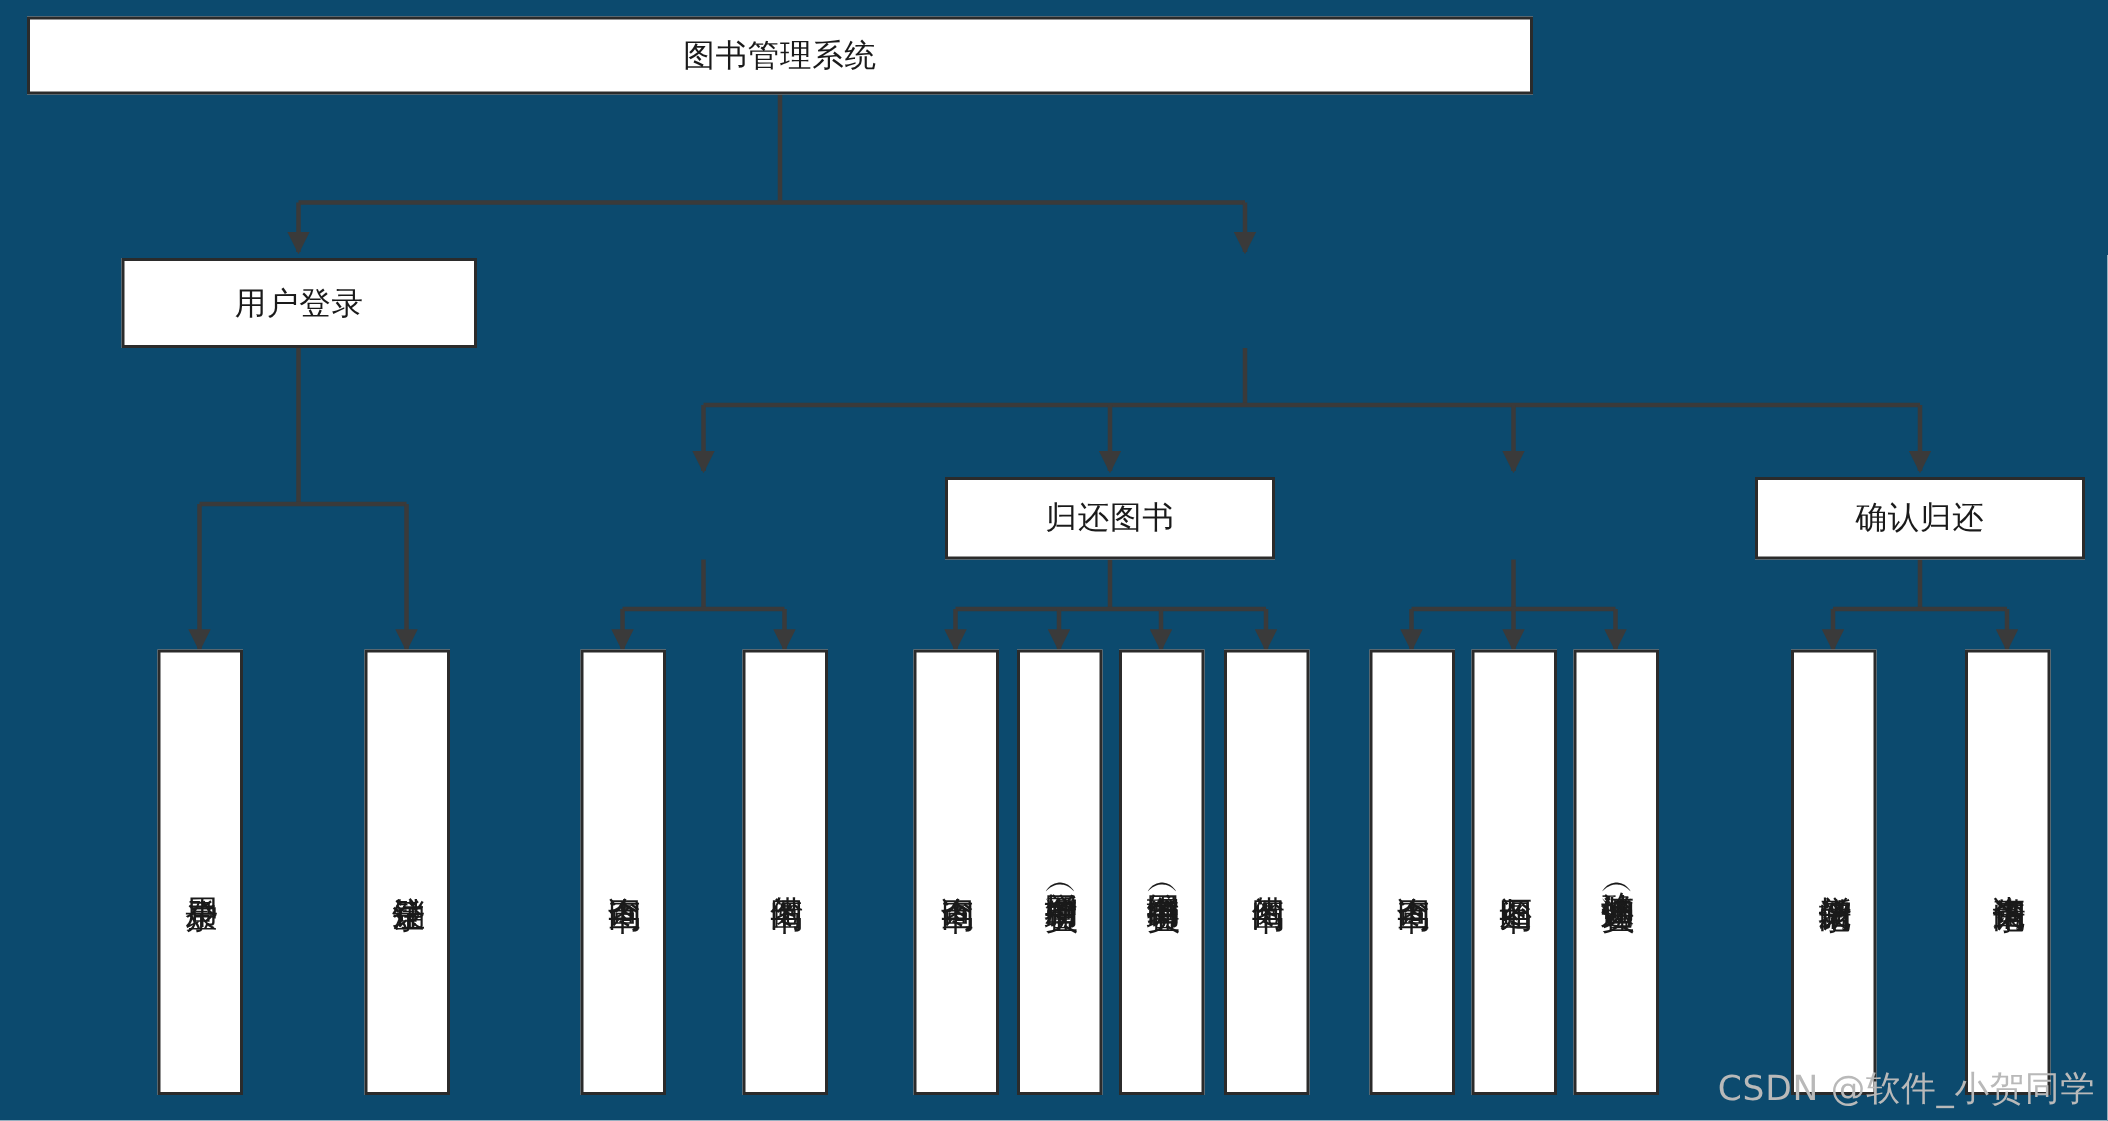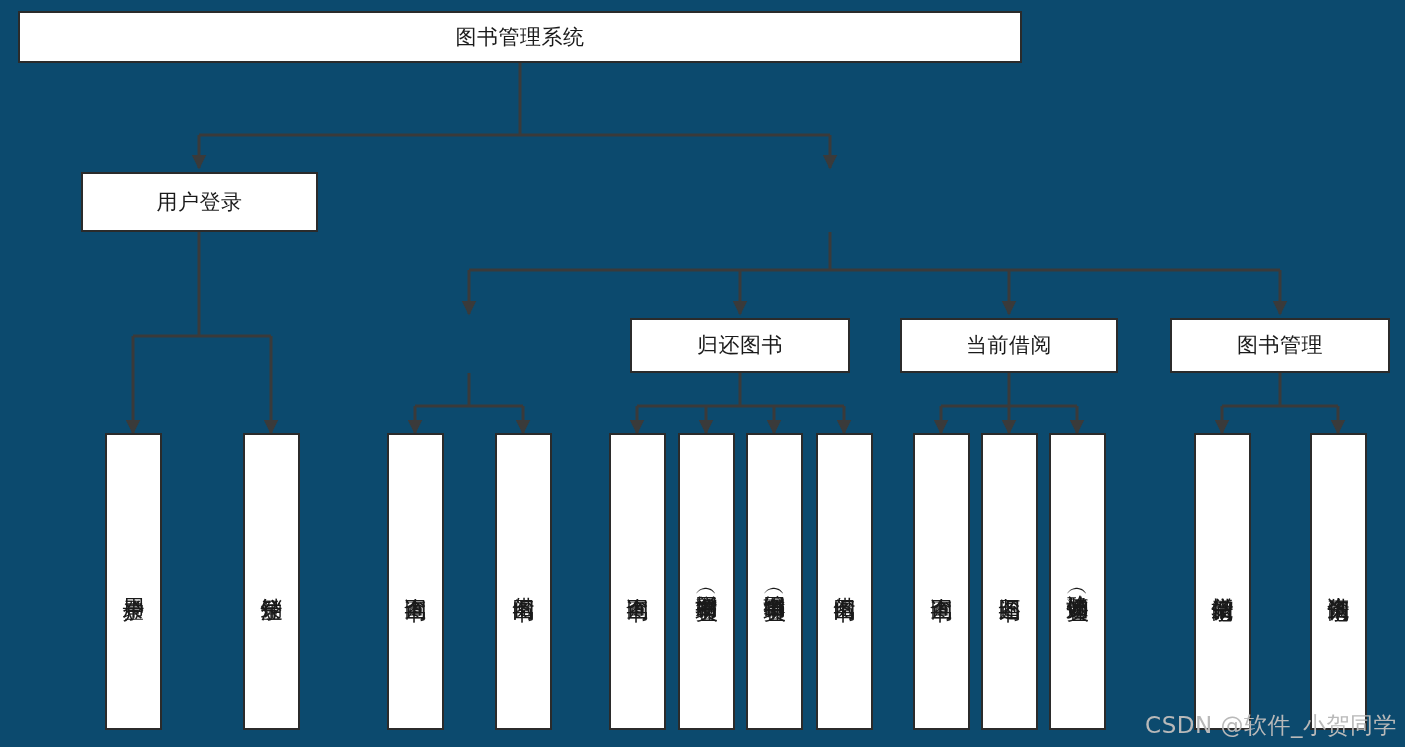--- a/index.html
+++ b/index.html
@@ -136,26 +136,23 @@
   <div class="node h" style="left:81px; top:172px; width:237px; height:60px;">
     <span class="node-label">用户登录</span>
   </div>
 
 
 
   <div class="node h" style="left:630px; top:318px; width:220px; height:55px;">
     <span class="node-label">归还图书</span>
   </div>
 
-  <div class="node h" style="left:900px; top:318px; width:218px; height:55px;">
-    <span class="node-label">当前借阅</span>
-  </div>
 
   <div class="node h" style="left:1170px; top:318px; width:220px; height:55px;">
-    <span class="node-label">图书管理</span>
+    <span class="node-label">确认归还</span>
   </div>
 
   <div class="node v" style="left:105px; top:433px; width:57px; height:297px;">
     <span class="node-label">用户登录</span>
   </div>
 
   <div class="node v" style="left:243px; top:433px; width:57px; height:297px;">
     <span class="node-label">注销登录</span>
   </div>
 

